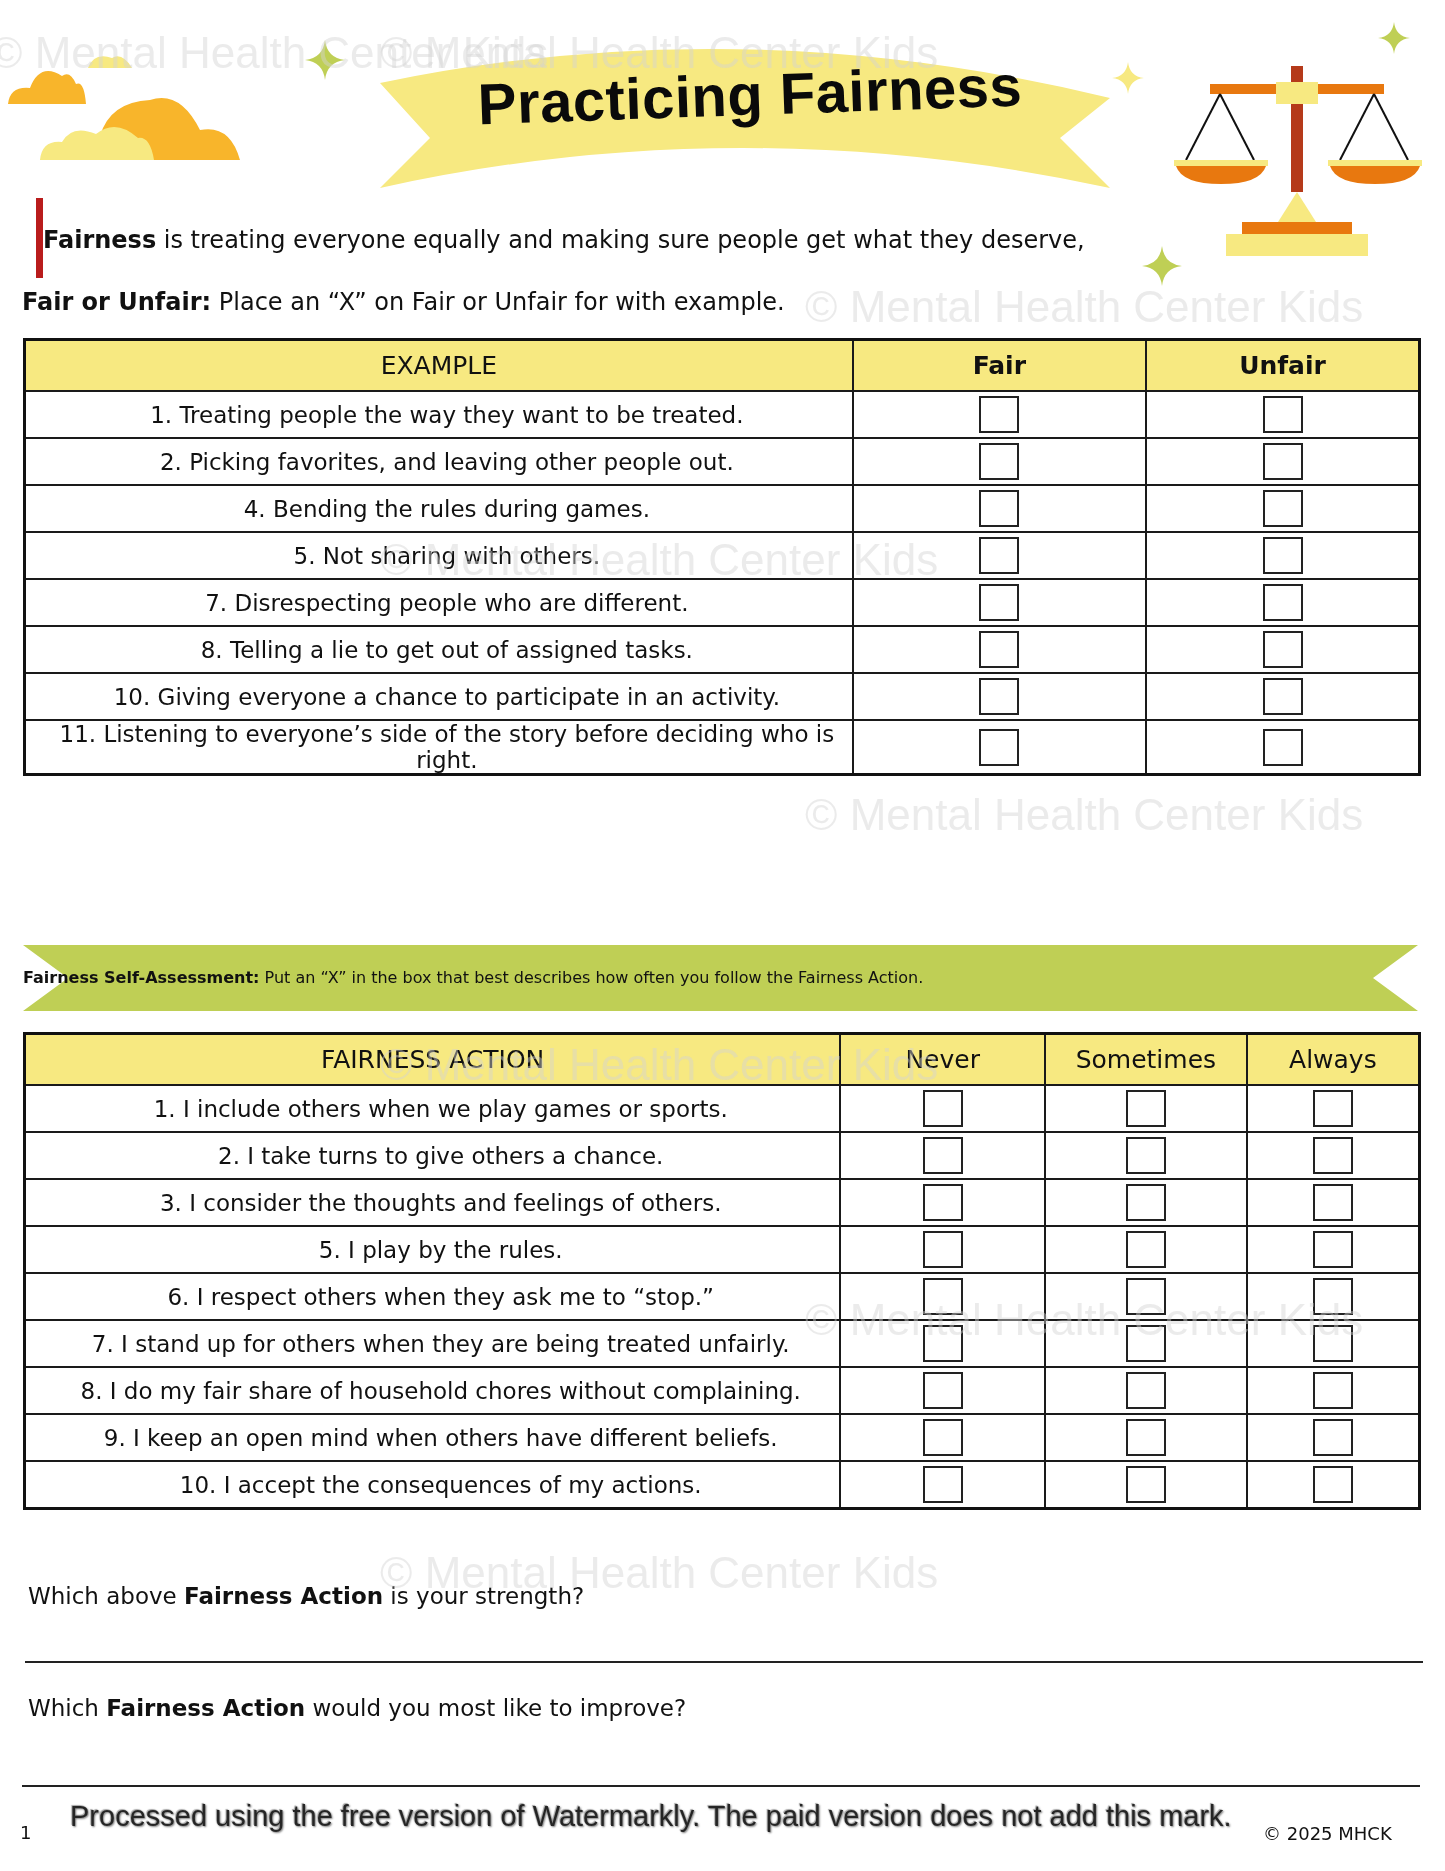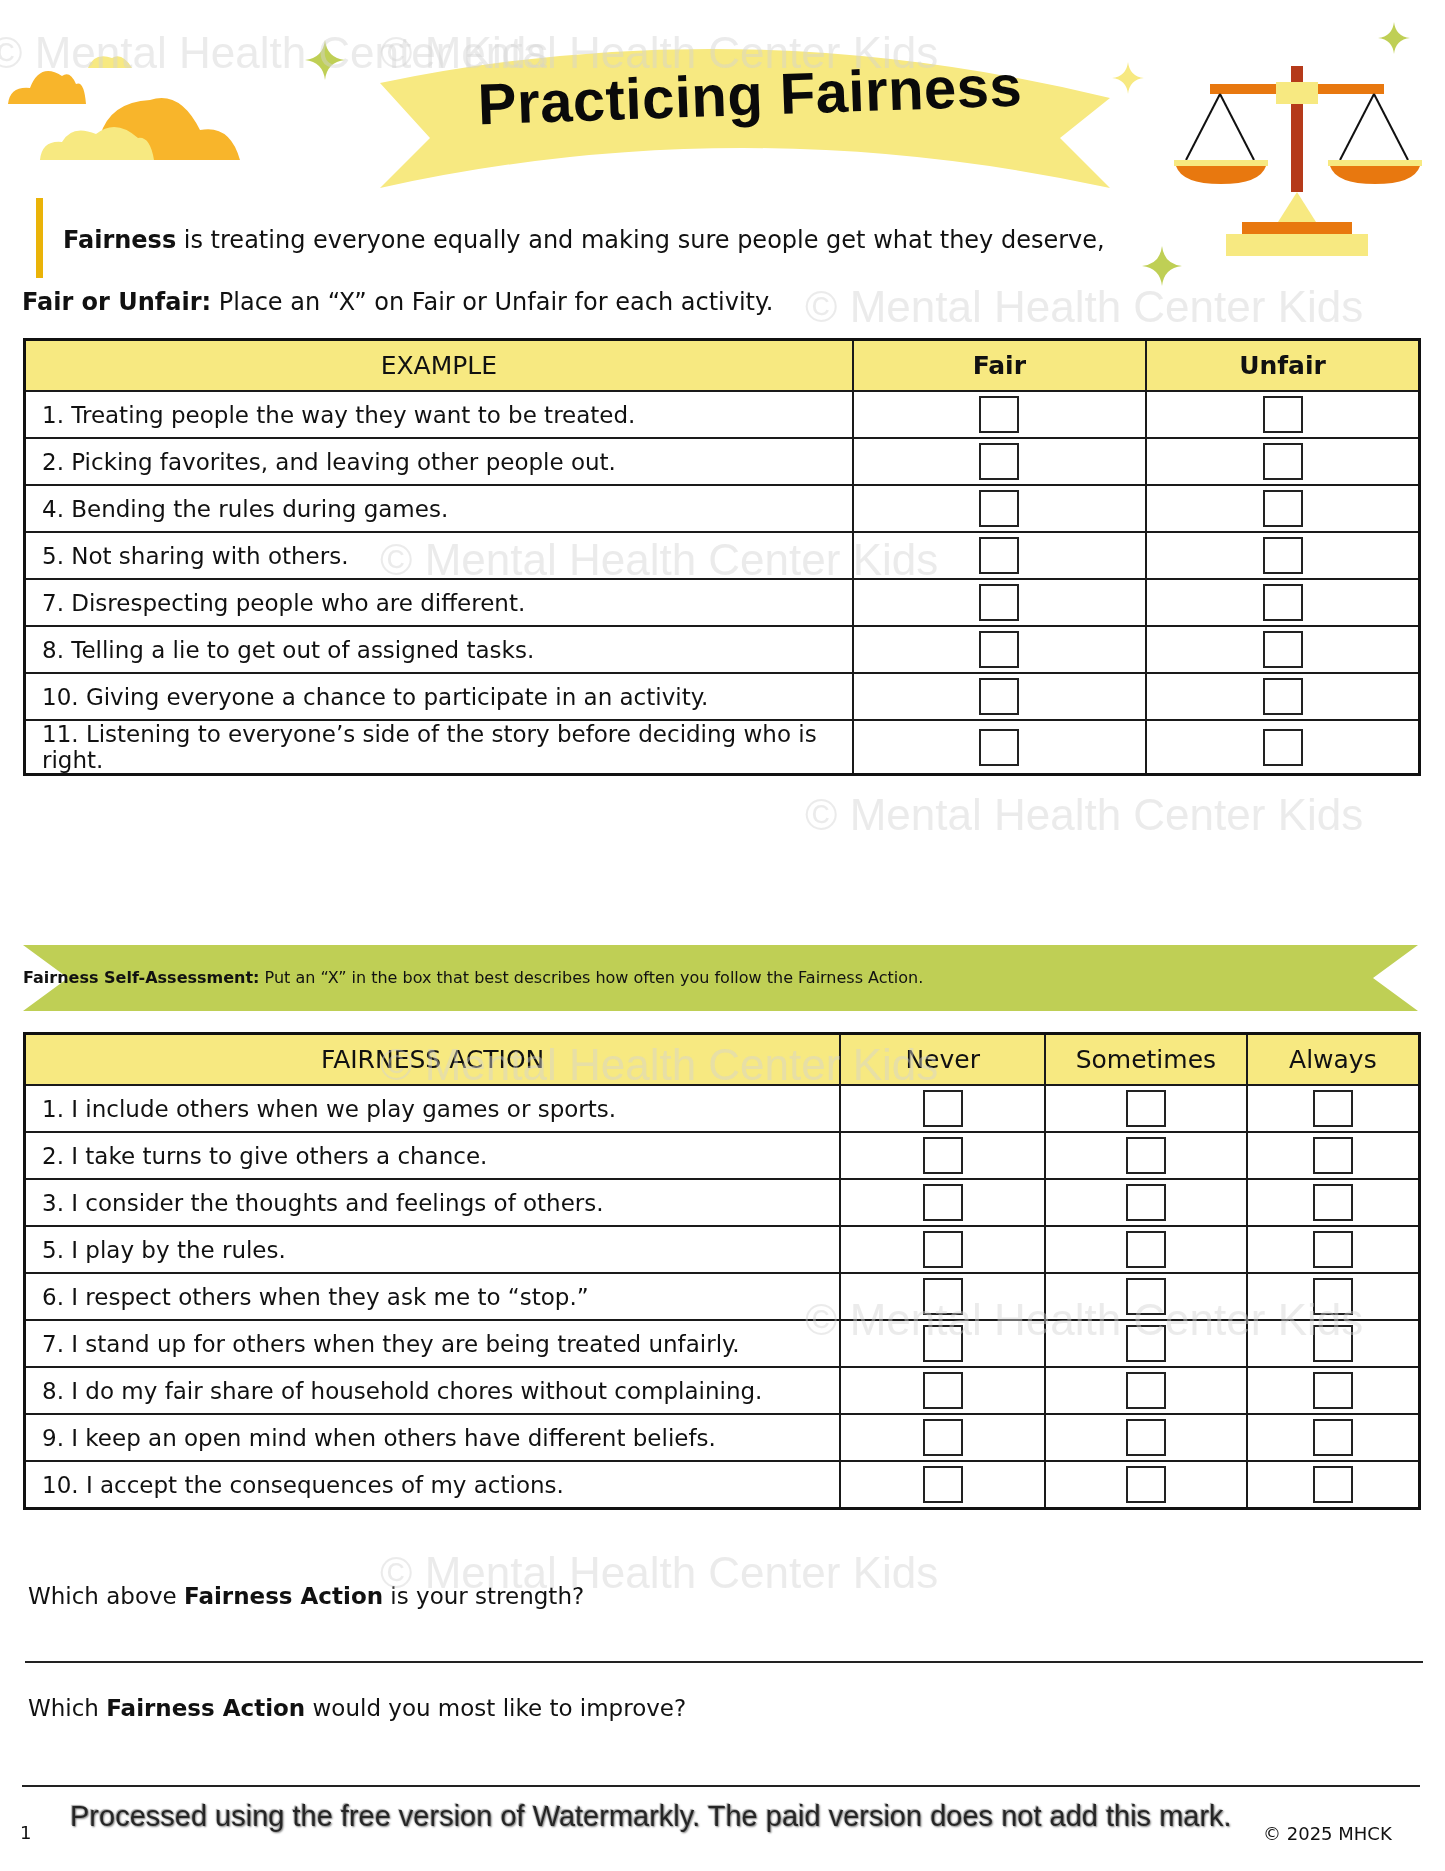--- a/index.html
+++ b/index.html
@@ -6,31 +6,31 @@
   body { width: 1445px; height: 1871px; position: relative; overflow: hidden;
          font-family: "DejaVu Sans", sans-serif; color: #111; }
   .abs { position: absolute; }
 
   
   .banner-wrap { left: 370px; top: 18px; width: 750px; height: 180px; }
   .title { left: 420px; top: 40px; width: 660px; height: 110px; font-family: "Liberation Sans", sans-serif;
            font-weight: 900; font-size: 58px; color: #0a0a0a; text-align: center; line-height: 110px;
            transform: rotate(-2deg); letter-spacing: 0.5px; }
 
-  .intro { left: 36px; top: 198px; width: 1200px; height: 80px; border-left: 7px solid #eab308; padding-left: 20px;
+  .intro { left: 36px; top: 198px; width: 1200px; height: 80px; border-left: 7px solid #b91c1c; 
            font-size: 24px; line-height: 84px; }
   .intro b { font-weight: bold; }
 
   .instruction { left: 22px; top: 288px; font-size: 24px; }
   .instruction b { font-weight: bold; }
 
   table.sheet { border-collapse: collapse; position: absolute; }
   table.sheet td, table.sheet th { border: 2px solid #1a1a1a; padding: 0; }
   table.sheet th { background: #f7e981; font-weight: normal; font-size: 25px; }
-  table.sheet td.text { font-size: 23px; padding-left: 16px; text-align: left; }
+  table.sheet td.text { font-size: 23px; padding-left: 16px; text-align: center; }
   table.sheet td.box { text-align: center; }
   .chk { display: inline-block; width: 40px; height: 37px; border: 2px solid #222; background: #fff; vertical-align: middle; box-sizing: border-box; }
 
   #t1 { left: 23px; top: 338px; width: 1398px; border: 3px solid #111; }
   #t1 th { height: 49px; }
   #t1 td { height: 45px; }
 
   .ribbon { left: 23px; top: 945px; width: 1395px; height: 66px; }
   .ribbon-text { left: 23px; top: 945px; width: 1395px; height: 66px; line-height: 66px; font-size: 16px; }
   .ribbon-text b { font-weight: bold; }
@@ -96,21 +96,21 @@
   <path d="M127 132 L108 162 L146 162 Z" fill="#f7e981"></path>
   <rect x="72" y="162" width="110" height="12" fill="#e8780f"></rect>
   <rect x="56" y="174" width="142" height="22" fill="#f7e981"></rect>
 </svg>
 
 <div class="abs intro">
   <b>Fairness</b><span> is treating everyone equally and making sure people get what they deserve,</span>
 </div>
 
 <div class="abs instruction">
-  <b>Fair or Unfair:</b><span> Place an “X” on Fair or Unfair for each activity.</span>
+  <b>Fair or Unfair:</b><span> Place an “X” on Fair or Unfair for with example.</span>
 </div>
 
 <table class="sheet" id="t1">
   <colgroup>
       <col style="width:830px">
       <col style="width:294px">
       <col style="width:274px">
     </colgroup>
   <thead>
     <tr>

